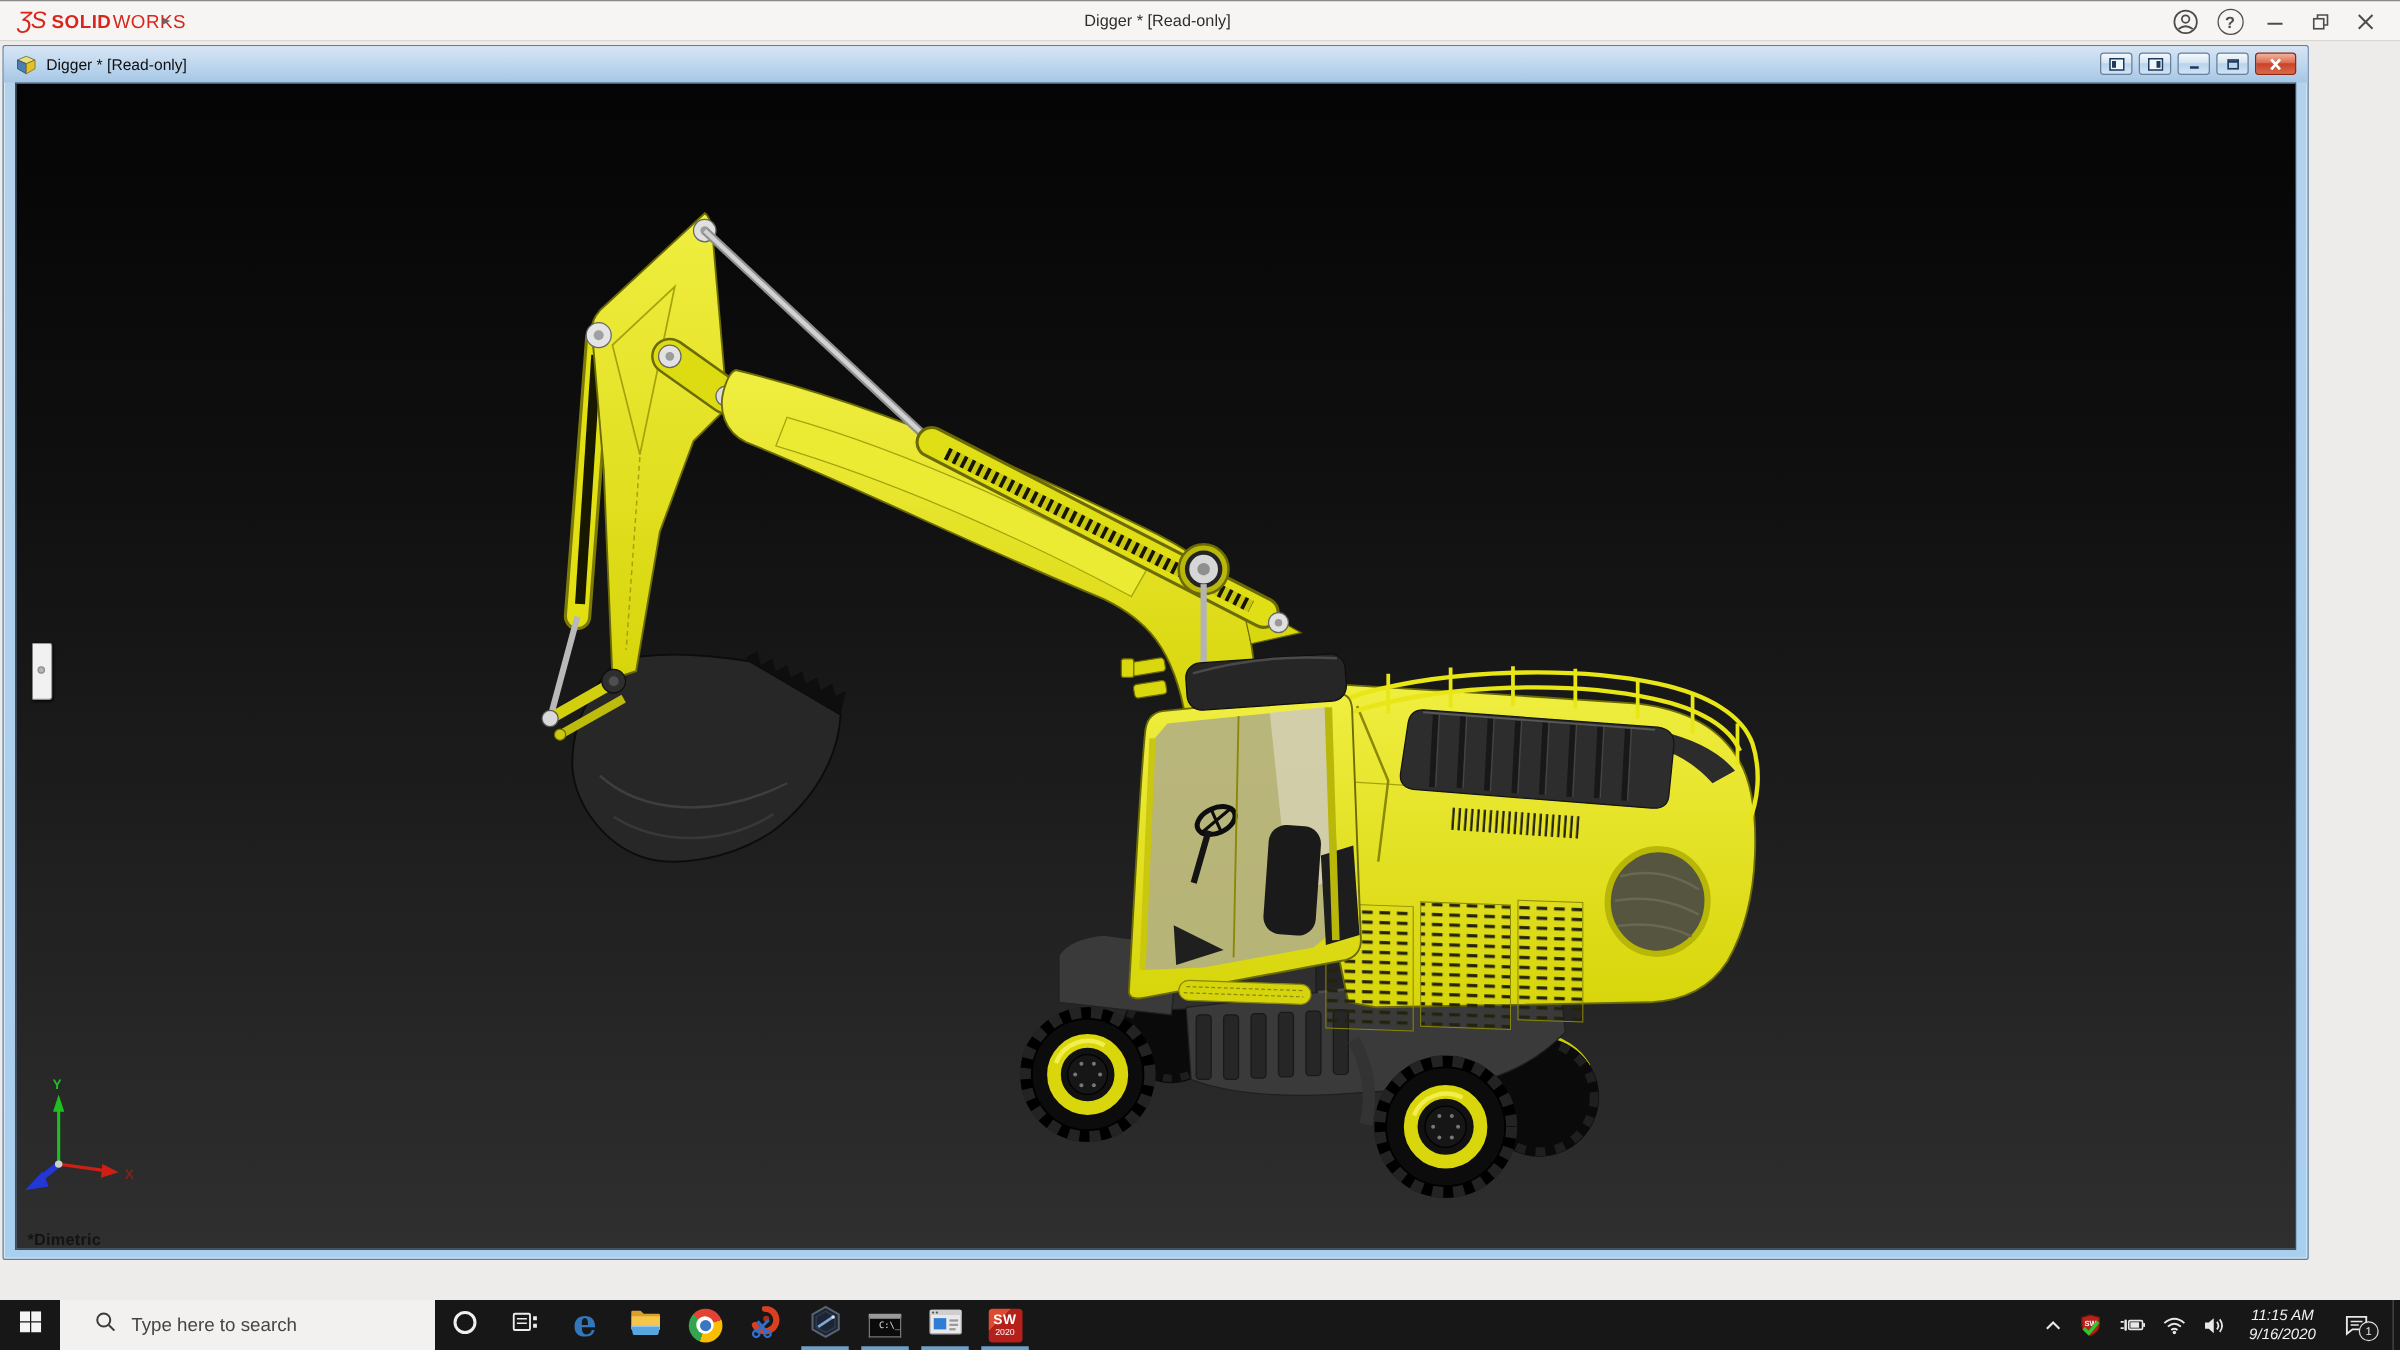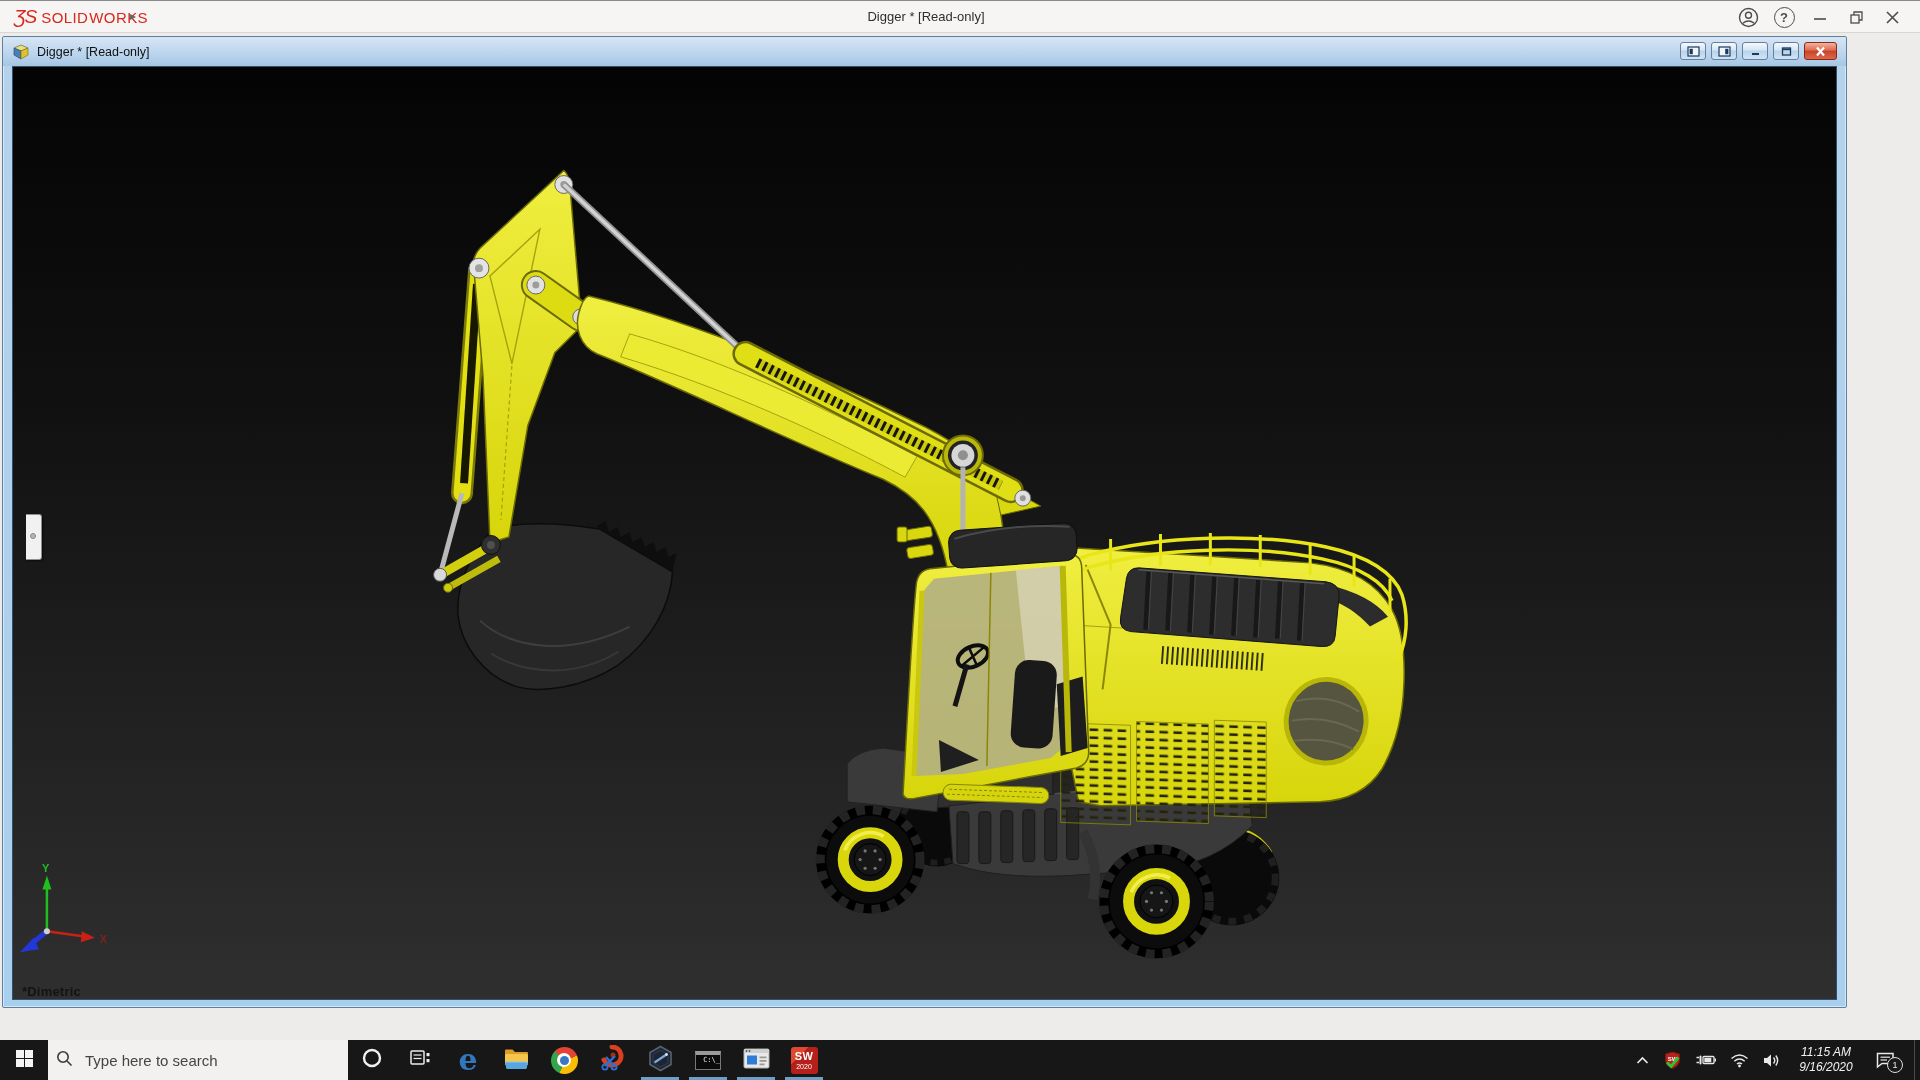--- a/index.html
+++ b/index.html
@@ -9,21 +9,21 @@
     -webkit-font-smoothing:antialiased;
   }
   
   .app-titlebar{
     position:absolute;left:0;top:0;width:1920px;height:33px;
     background:#f6f5f3;border-top:1px solid #8a8a8a;border-bottom:1px solid #d9d7d4;
     box-sizing:border-box;
   }
   .brand{position:absolute;left:14px;top:5px;display:flex;align-items:baseline;gap:5px;color:#d9261c;}
   .brand .mark{font-size:19px;font-weight:normal;font-style:italic;letter-spacing:-1px;}
-  .brand .bold{font-size:15px;font-weight:normal;letter-spacing:.4px;}
+  .brand .bold{font-size:15px;font-weight:bold;letter-spacing:.4px;}
   .brand .light{font-size:15px;font-weight:400;letter-spacing:.4px;}
   .brand-arrow{position:absolute;left:130px;top:8px;font-size:12px;color:#666;cursor:default;}
   .app-title{position:absolute;left:0;right:68px;top:8px;text-align:center;font-size:13px;color:#2e2e2e;}
   .app-controls{position:absolute;right:10px;top:0;height:33px;display:flex;align-items:center;}
   .app-controls .ctl{width:36px;height:33px;display:flex;align-items:center;justify-content:center;}
   .app-controls svg{display:block;}
   
   .doc-window{
     position:absolute;left:2px;top:36px;width:1845px;height:972px;box-sizing:border-box;
     background:linear-gradient(180deg,#cfe3f6 0,#b4d2ec 30px,#a9cfee 100%);
@@ -48,21 +48,21 @@
     border:1px solid #33506b;
   }
   .viewport svg.model{position:absolute;left:0;top:0;width:100%;height:100%;display:block;}
   .pane-tab{position:absolute;left:13px;top:447px;width:15px;height:44px;background:#f1f1f1;
     border:1px solid #8f8f8f;border-left:none;border-radius:0 3px 3px 0;box-shadow:1px 1px 2px rgba(0,0,0,.6);}
   .pane-tab .dot{position:absolute;left:4px;top:18px;width:6px;height:6px;border-radius:50%;background:#b5b5b5;border:1px solid #8a8a8a;box-sizing:border-box;}
   .view-label{position:absolute;left:9px;bottom:0;font-size:13px;font-weight:bold;color:#131313;letter-spacing:.2px;}
   
   .taskbar{position:absolute;left:0;top:1040px;width:1920px;height:40px;background:#171717;display:flex;align-items:stretch;}
   .tb-btn{width:48px;display:flex;align-items:center;justify-content:center;position:relative;flex:none;}
-  .tb-search{width:300px;flex:none;background:#f2f1f0;display:flex;align-items:center;gap:10px;padding:0 0 0 8px;box-sizing:border-box;}
+  .tb-search{width:300px;flex:none;background:#f2f1f0;display:flex;align-items:center;gap:10px;padding:0 0 0 28px;box-sizing:border-box;}
   .tb-search input{border:none;outline:none;background:transparent;font-size:15px;color:#3c3c3c;width:240px;font-family:"Liberation Sans",sans-serif;}
   .tb-search input::placeholder{color:#454545;opacity:1;}
   .run-ind{position:absolute;left:5px;bottom:0;width:38px;height:3px;background:#6f9fc7;}
   .edge-e{font-size:30px;font-weight:bold;color:#3277bb;line-height:28px;font-family:"DejaVu Serif",serif;}
   .chrome-ic{width:27px;height:27px;border-radius:50%;position:relative;
     background:conic-gradient(from -45deg,#e24334 0 115deg,#f9bd01 115deg 245deg,#34a44d 245deg 360deg);}
   .chrome-ic::before{content:"";position:absolute;left:6.5px;top:6.5px;width:14px;height:14px;border-radius:50%;background:#fff;}
   .chrome-ic::after{content:"";position:absolute;left:9px;top:9px;width:9px;height:9px;border-radius:50%;background:#3a77c2;}
   .sw-ic{width:27px;height:27px;border-radius:3px;background:linear-gradient(135deg,#de4a30 0 32%,#b5201a 32% 100%);
     color:#fff;display:flex;flex-direction:column;align-items:center;justify-content:center;line-height:1;}

